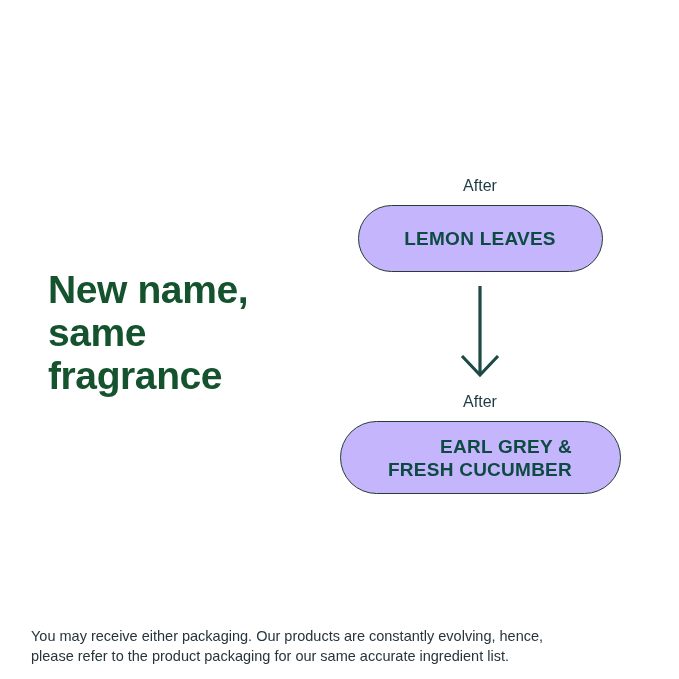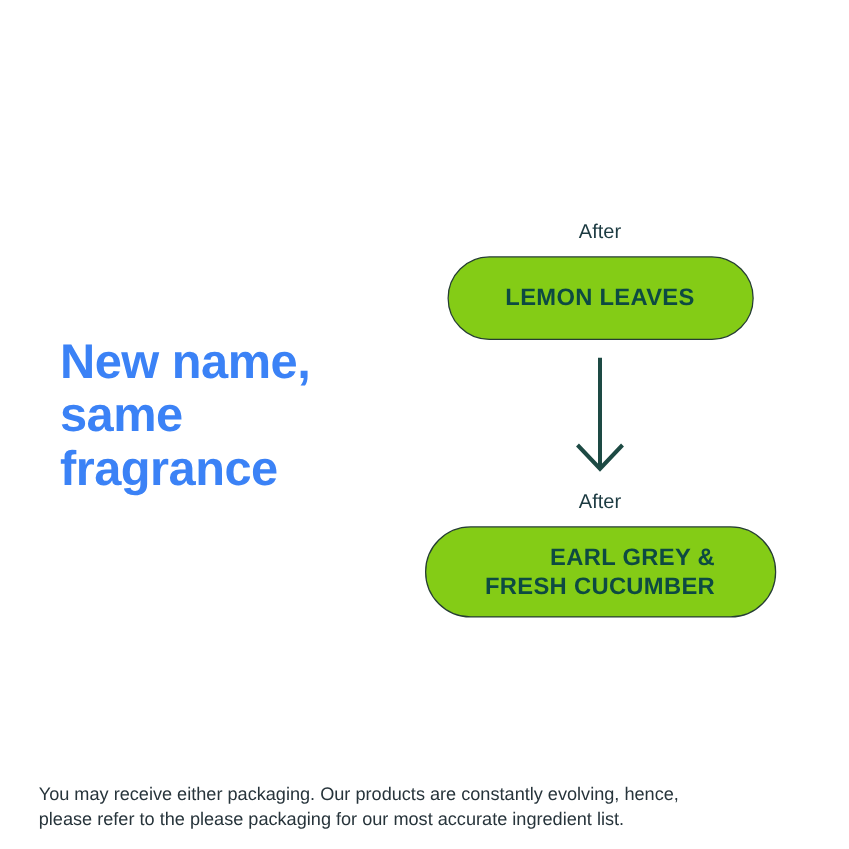--- a/index.html
+++ b/index.html
@@ -25,21 +25,21 @@
   .headline {
     position: absolute;
     left: 48px;
     top: 268px;
     width: 270px;
     margin: 0;
     font-size: 39px;
     line-height: 43px;
     font-weight: 700;
     letter-spacing: -0.4px;
-    color: #3b82f6;
+    color: #14532d;
     white-space: pre-line;
   }
 
   
   .flow {
     position: absolute;
     left: 330px;
     top: 176px;
     width: 300px;
     display: flex;
@@ -53,21 +53,21 @@
     font-weight: 400;
     color: #1d3b42;
     text-align: center;
   }
 
   .caption-before { margin-bottom: 9px; }
   .caption-after  { margin-top: 14px; margin-bottom: 9px; text-align: center; }
 
   .pill {
     box-sizing: border-box;
-    background: #84cc16;
+    background: #c4b5fd;
     border: 1.6px solid #253d33;
     border-radius: 999px;
     color: #0d4a42;
     font-size: 19px;
     line-height: 23px;
     font-weight: 700;
     letter-spacing: 0.25px;
     text-align: center;
     display: flex;
     align-items: center;
@@ -127,15 +127,15 @@
     </svg>
 
     <div class="flow-caption caption-after">After</div>
 
     <div class="pill pill-after">EARL GREY &amp;
 FRESH CUCUMBER</div>
 
   </div>
 
   <p class="footer">You may receive either packaging. Our products are constantly evolving, hence,
-please refer to the please packaging for our most accurate ingredient list.</p>
+please refer to the product packaging for our same accurate ingredient list.</p>
 
 </div>
 
 </body></html>

